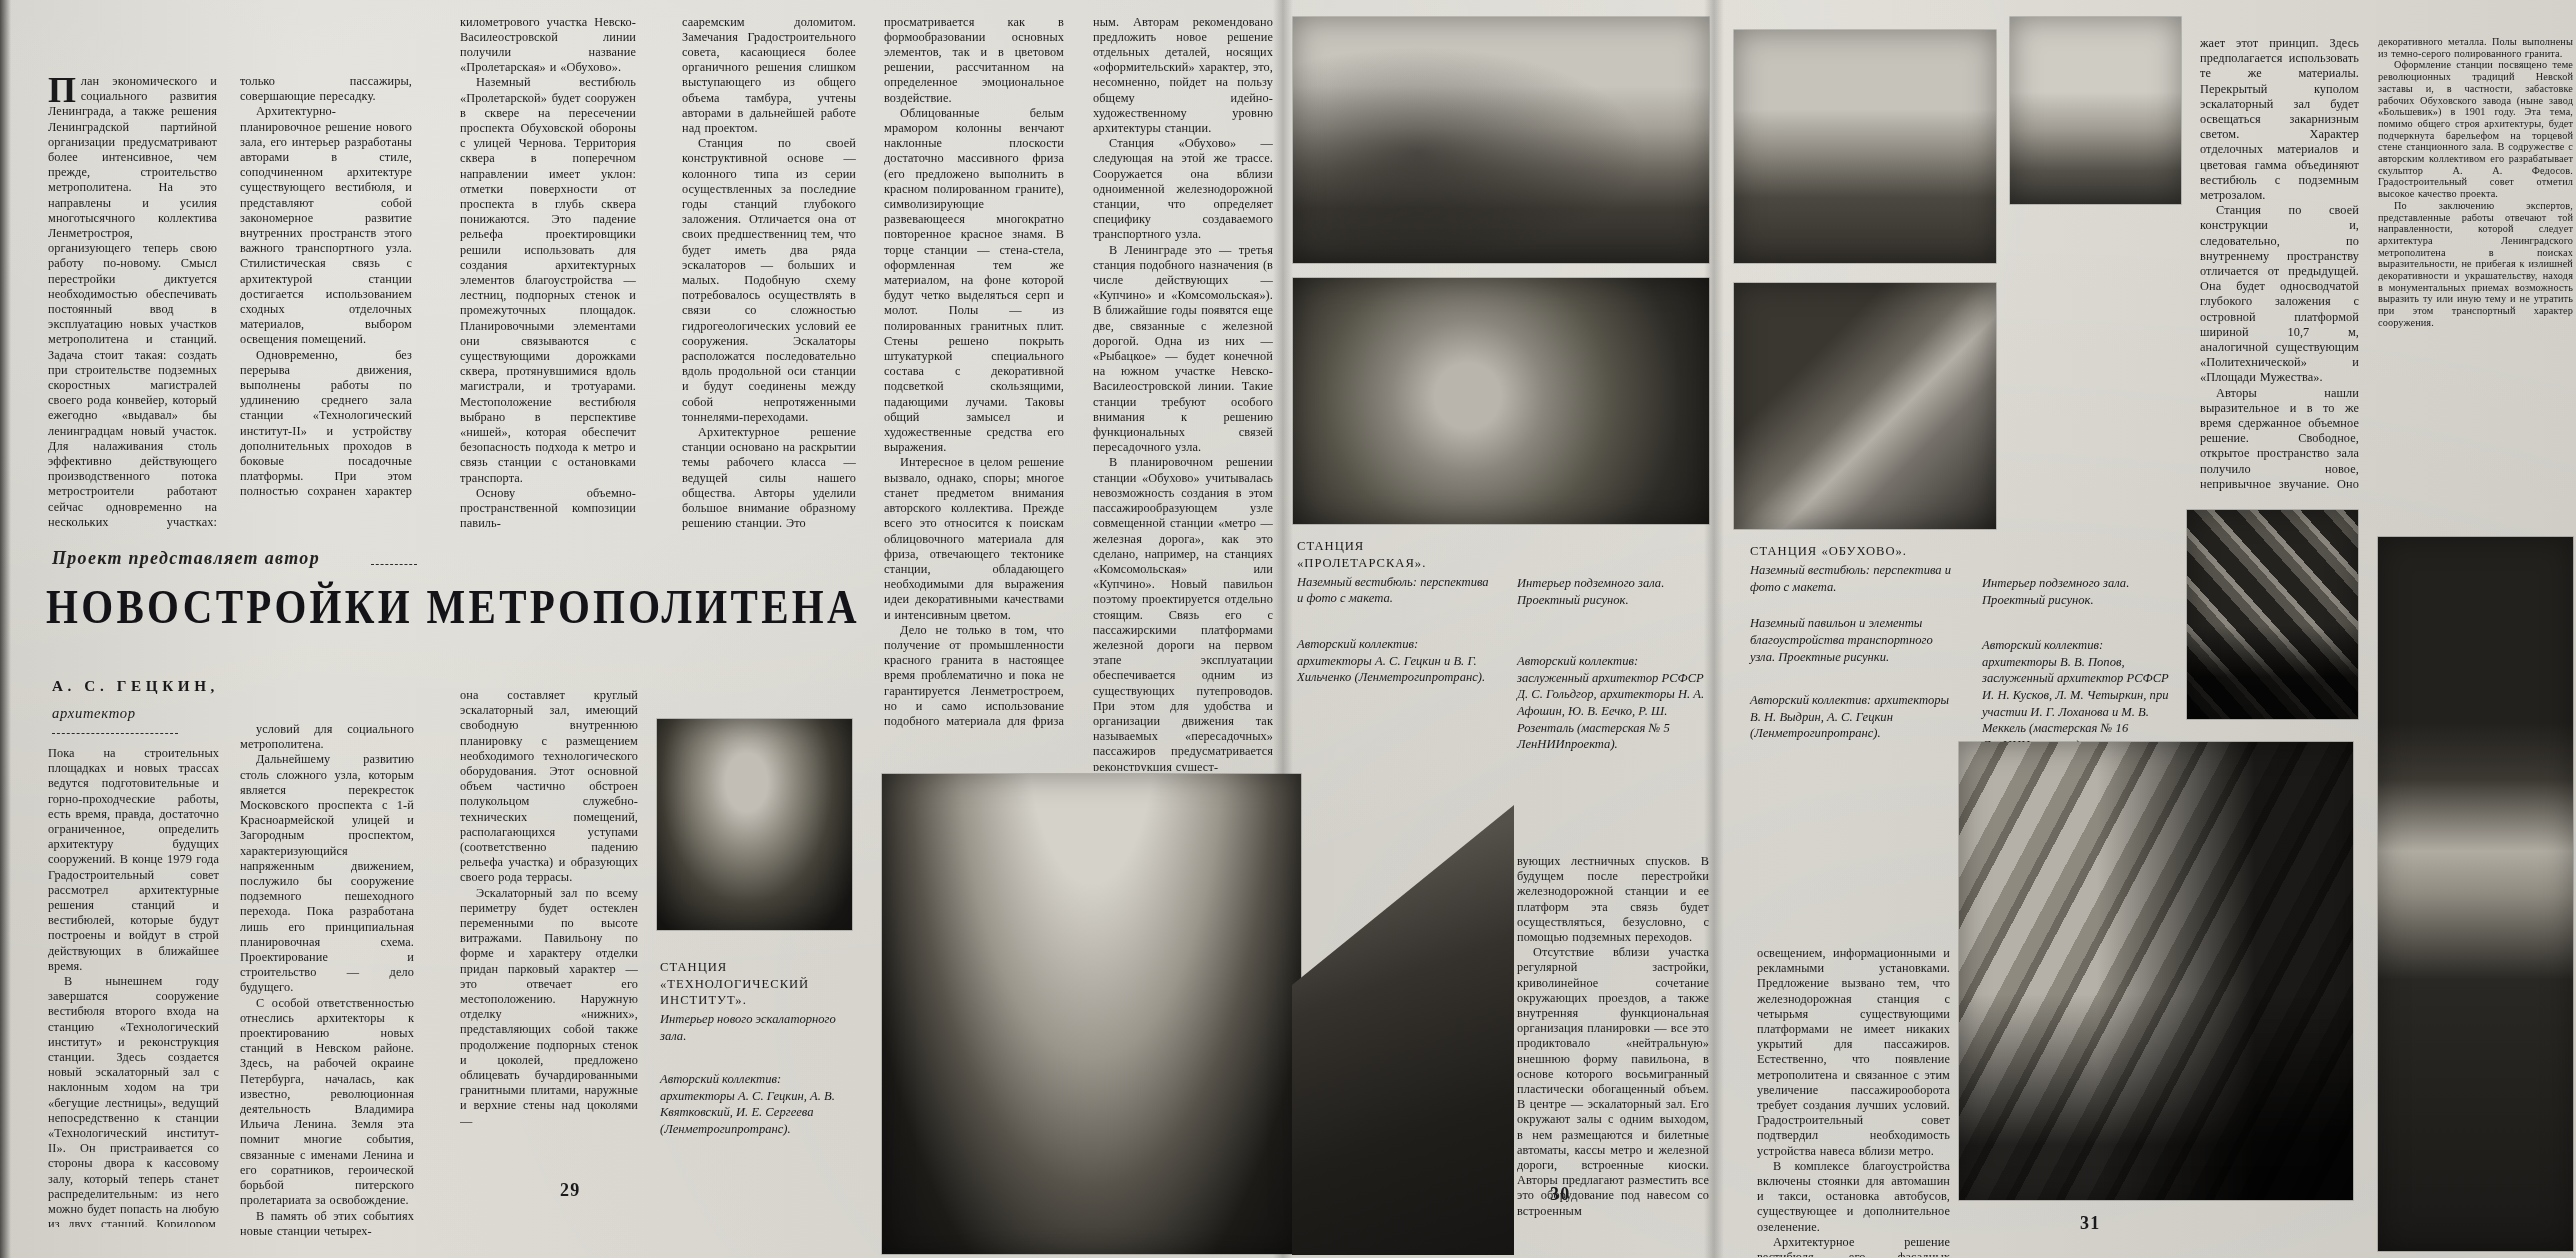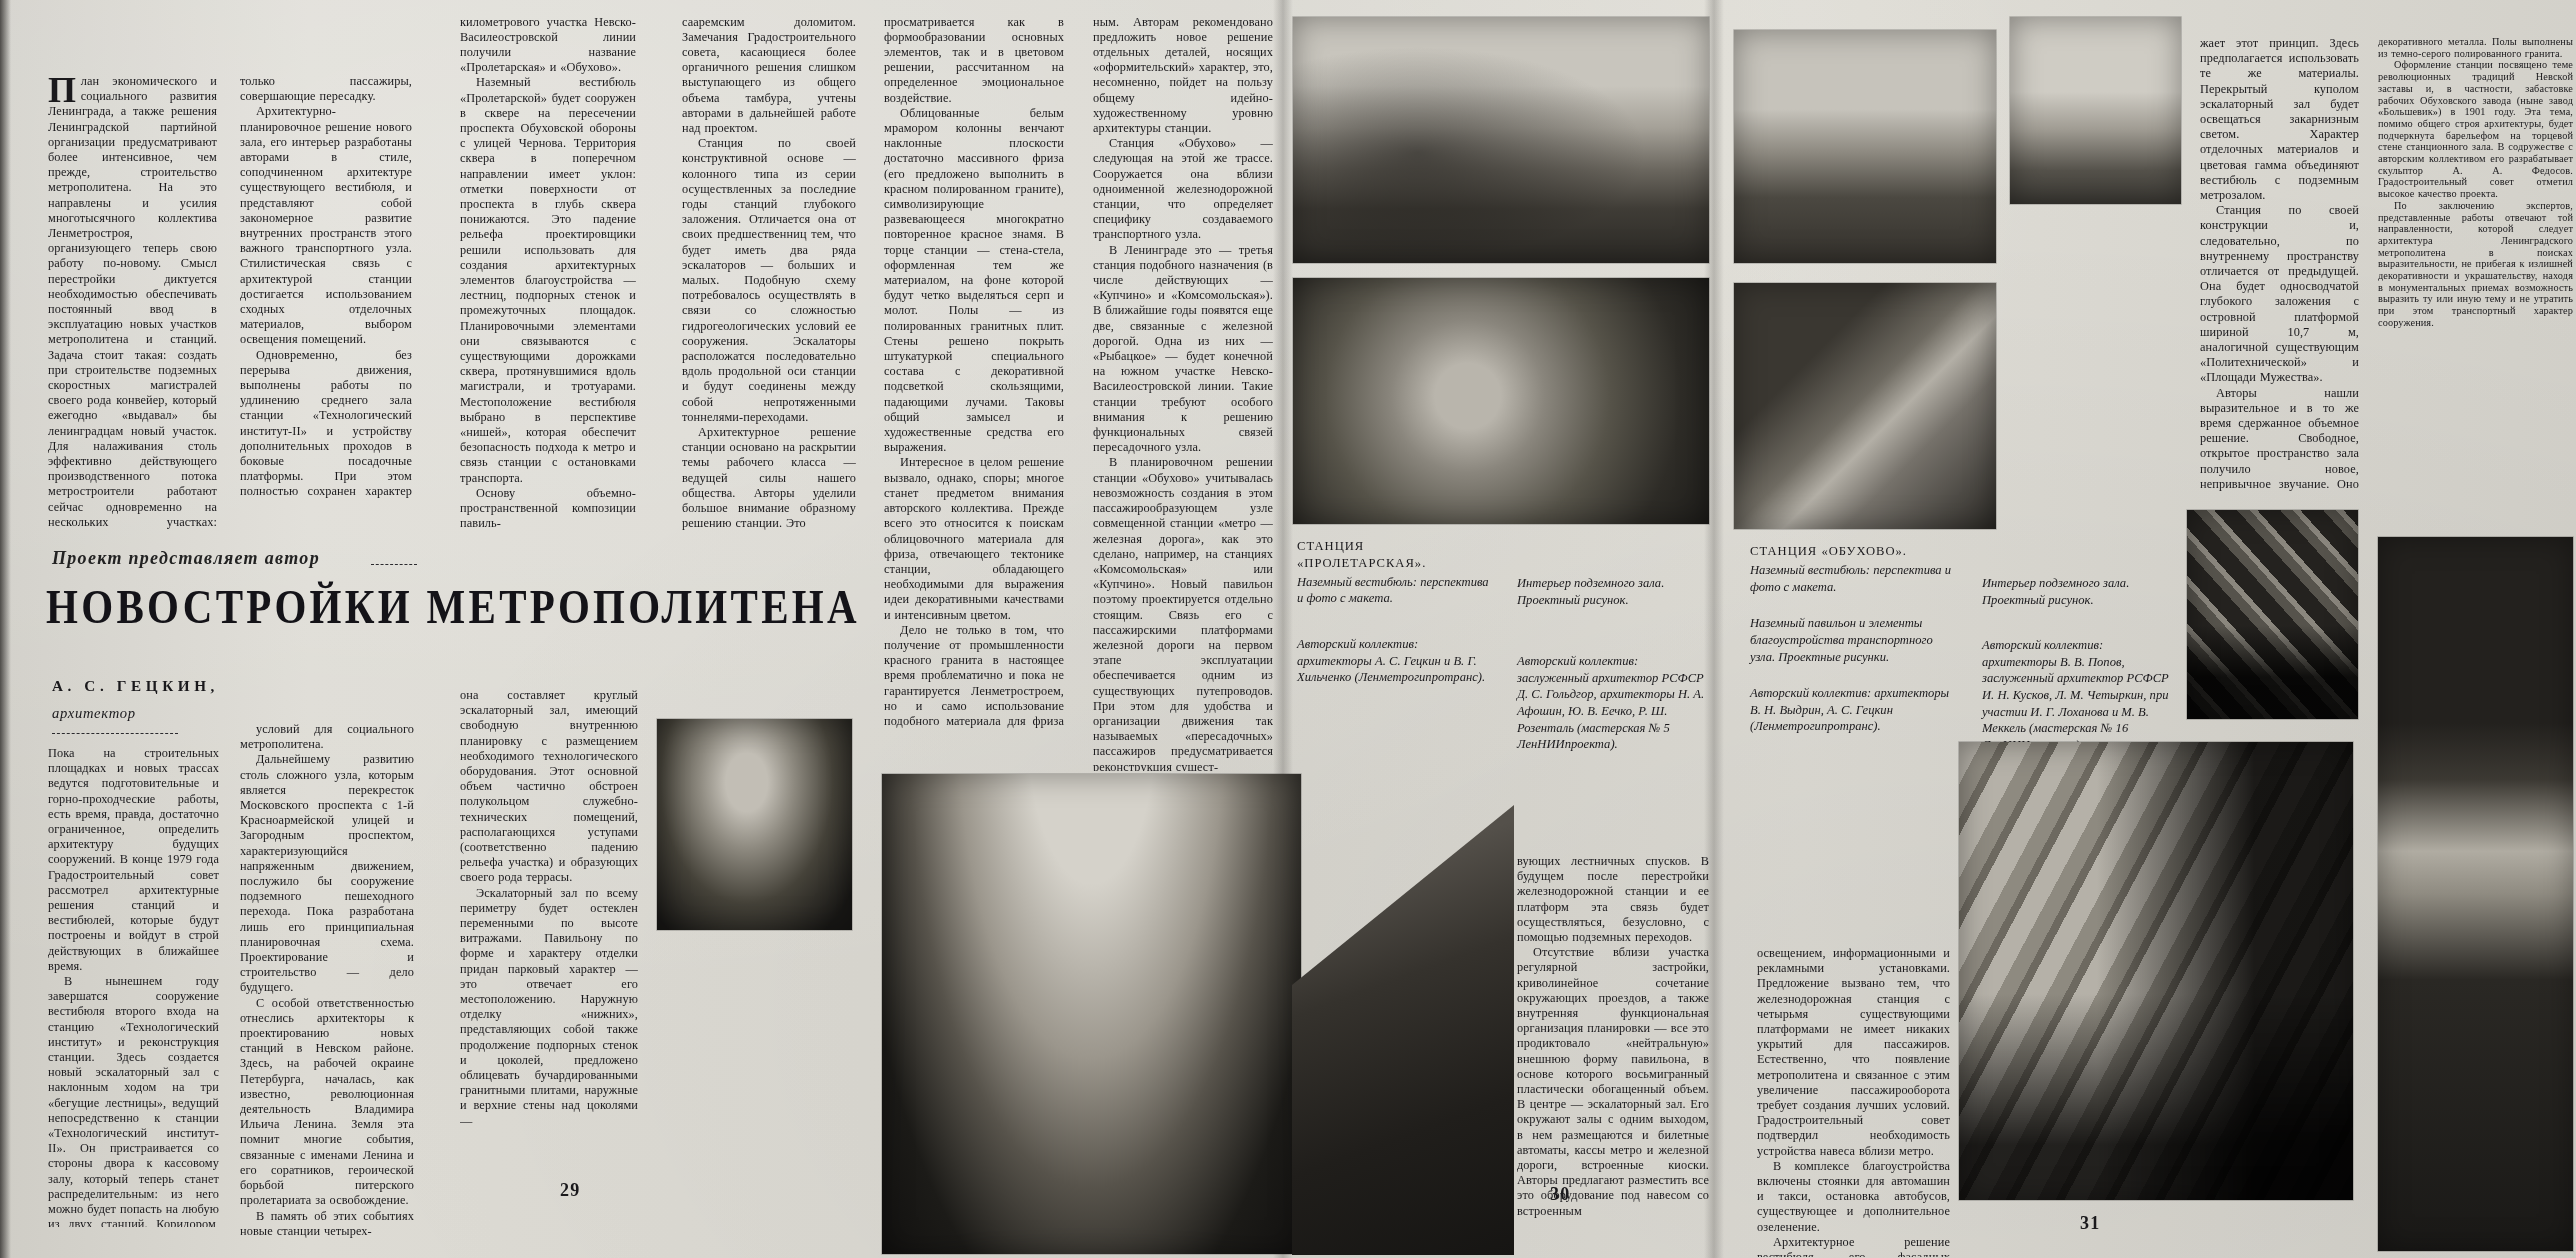--- a/index.html
+++ b/index.html
@@ -100,20 +100,25 @@
       <p>В память об этих событиях новые станции четырех-</p>
     </div>
   <div class="col" style="left:460px;top:688px;width:178px;height:438px">
       <p>она составляет круглый эскалаторный зал, имеющий свободную внутреннюю планировку с размещением необходимого технологического оборудования. Этот основной объем частично обстроен полукольцом служебно-технических помещений, располагающихся уступами (соответственно падению рельефа участка) и образующих своего рода террасы.</p>
       <p>Эскалаторный зал по всему периметру будет остеклен переменными по высоте витражами. Павильону по форме и характеру отделки придан парковый характер — это отвечает его местоположению. Наружную отделку «нижних», представляющих собой также продолжение подпорных стенок и цоколей, предложено облицевать бучардированными гранитными плитами, наружные и верхние стены над цоколями —</p>
     </div>
 
   <div class="ph" style="left:657px;top:719px;width:195px;height:211px;
        background:radial-gradient(ellipse at 46% 30%, #c2beb5 0 14%, #8d897f 32%, #454239 58%, #191816 88%);"></div>
 
+  <div class="cap" style="left:660px;top:959px;width:189px">
+    <span class="seg st">СТАНЦИЯ «ТЕХНОЛОГИЧЕСКИЙ ИНСТИТУТ».</span>
+    <span class="seg" style="margin-top:2.6px">Интерьер нового эскалаторного зала.</span>
+    <span class="seg" style="margin-top:26.5px">Авторский коллектив: архитекторы А. С. Гецкин, А. В. Квятковский, И. Е. Сергеева (Ленметрогипротранс).</span>
+  </div>
 
   <div class="ph" style="left:882px;top:774px;width:419px;height:480px;
        background:radial-gradient(ellipse at 50% -12%, #d5d2ca 0 22%, #9b968c 45%, #57534b 62%, #1c1b18 82%, #121110 100%);"></div>
 
   <div class="pagenum" style="left:560px;top:1180px">29</div>
 
   <div class="ph" style="left:1293px;top:16.6px;width:416px;height:246px;
        background:linear-gradient(180deg,#c8c5bd 0 28%,#a5a198 45%,#6b675f 62%,#3f3c36 78%,#2b2925 100%),
        radial-gradient(ellipse at 30% 55%, rgba(30,28,25,.5), rgba(0,0,0,0) 55%);
        background-blend-mode:multiply;"></div>
@@ -149,21 +154,21 @@
   <div class="ph" style="left:1734px;top:283px;width:262px;height:246px;
        background:linear-gradient(135deg,#3a3731 0 30%,#6e6a61 48%,#b3afa6 58%,#75716a 70%,#2c2a26 100%);"></div>
 
   <div class="ph" style="left:2010px;top:16.6px;width:171px;height:187px;
        background:linear-gradient(180deg,#cfccc4 0 40%,#a09c93 60%,#55524b 82%,#3a3833 100%);"></div>
 
   <div class="cap" style="left:1750px;top:543px;width:205px">
     <span class="seg st">СТАНЦИЯ «ОБУХОВО».</span>
     <span class="seg" style="margin-top:2.6px">Наземный вестибюль: перспектива и фото с макета.</span>
     <span class="seg" style="margin-top:20px">Наземный павильон и элементы благоустройства транспортного узла. Проектные рисунки.</span>
-    <span class="seg" style="margin-top:20px">Авторский коллектив: архитекторы В. Н. Выдрин, А. С. Гецкин (Ленметрогипротранс).</span>
+    <span class="seg" style="margin-top:27px">Авторский коллектив: архитекторы В. Н. Выдрин, А. С. Гецкин (Ленметрогипротранс).</span>
   </div>
 
   <div class="cap" style="left:1982px;top:575px;width:199px">
     <span class="seg">Интерьер подземного зала. Проектный рисунок.</span>
     <span class="seg" style="margin-top:29px">Авторский коллектив: архитекторы В. В. Попов, заслуженный архитектор РСФСР И. Н. Кусков, Л. М. Четыркин, при участии И. Г. Лоханова и М. В. Меккель (мастерская № 16 ЛенНИИпроекта).</span>
   </div>
 
   <div class="col" style="left:2200px;top:36px;width:159px;height:458px">
       <p>жает этот принцип. Здесь предполагается использовать те же материалы. Перекрытый куполом эскалаторный зал будет освещаться закарнизным светом. Характер отделочных материалов и цветовая гамма объединяют вестибюль с подземным метрозалом.</p>
       <p>Станция по своей конструкции и, следовательно, по внутреннему пространству отличается от предыдущей. Она будет односводчатой глубокого заложения с островной платформой шириной 10,7 м, аналогичной существующим «Политехнической» и «Площади Мужества».</p>

